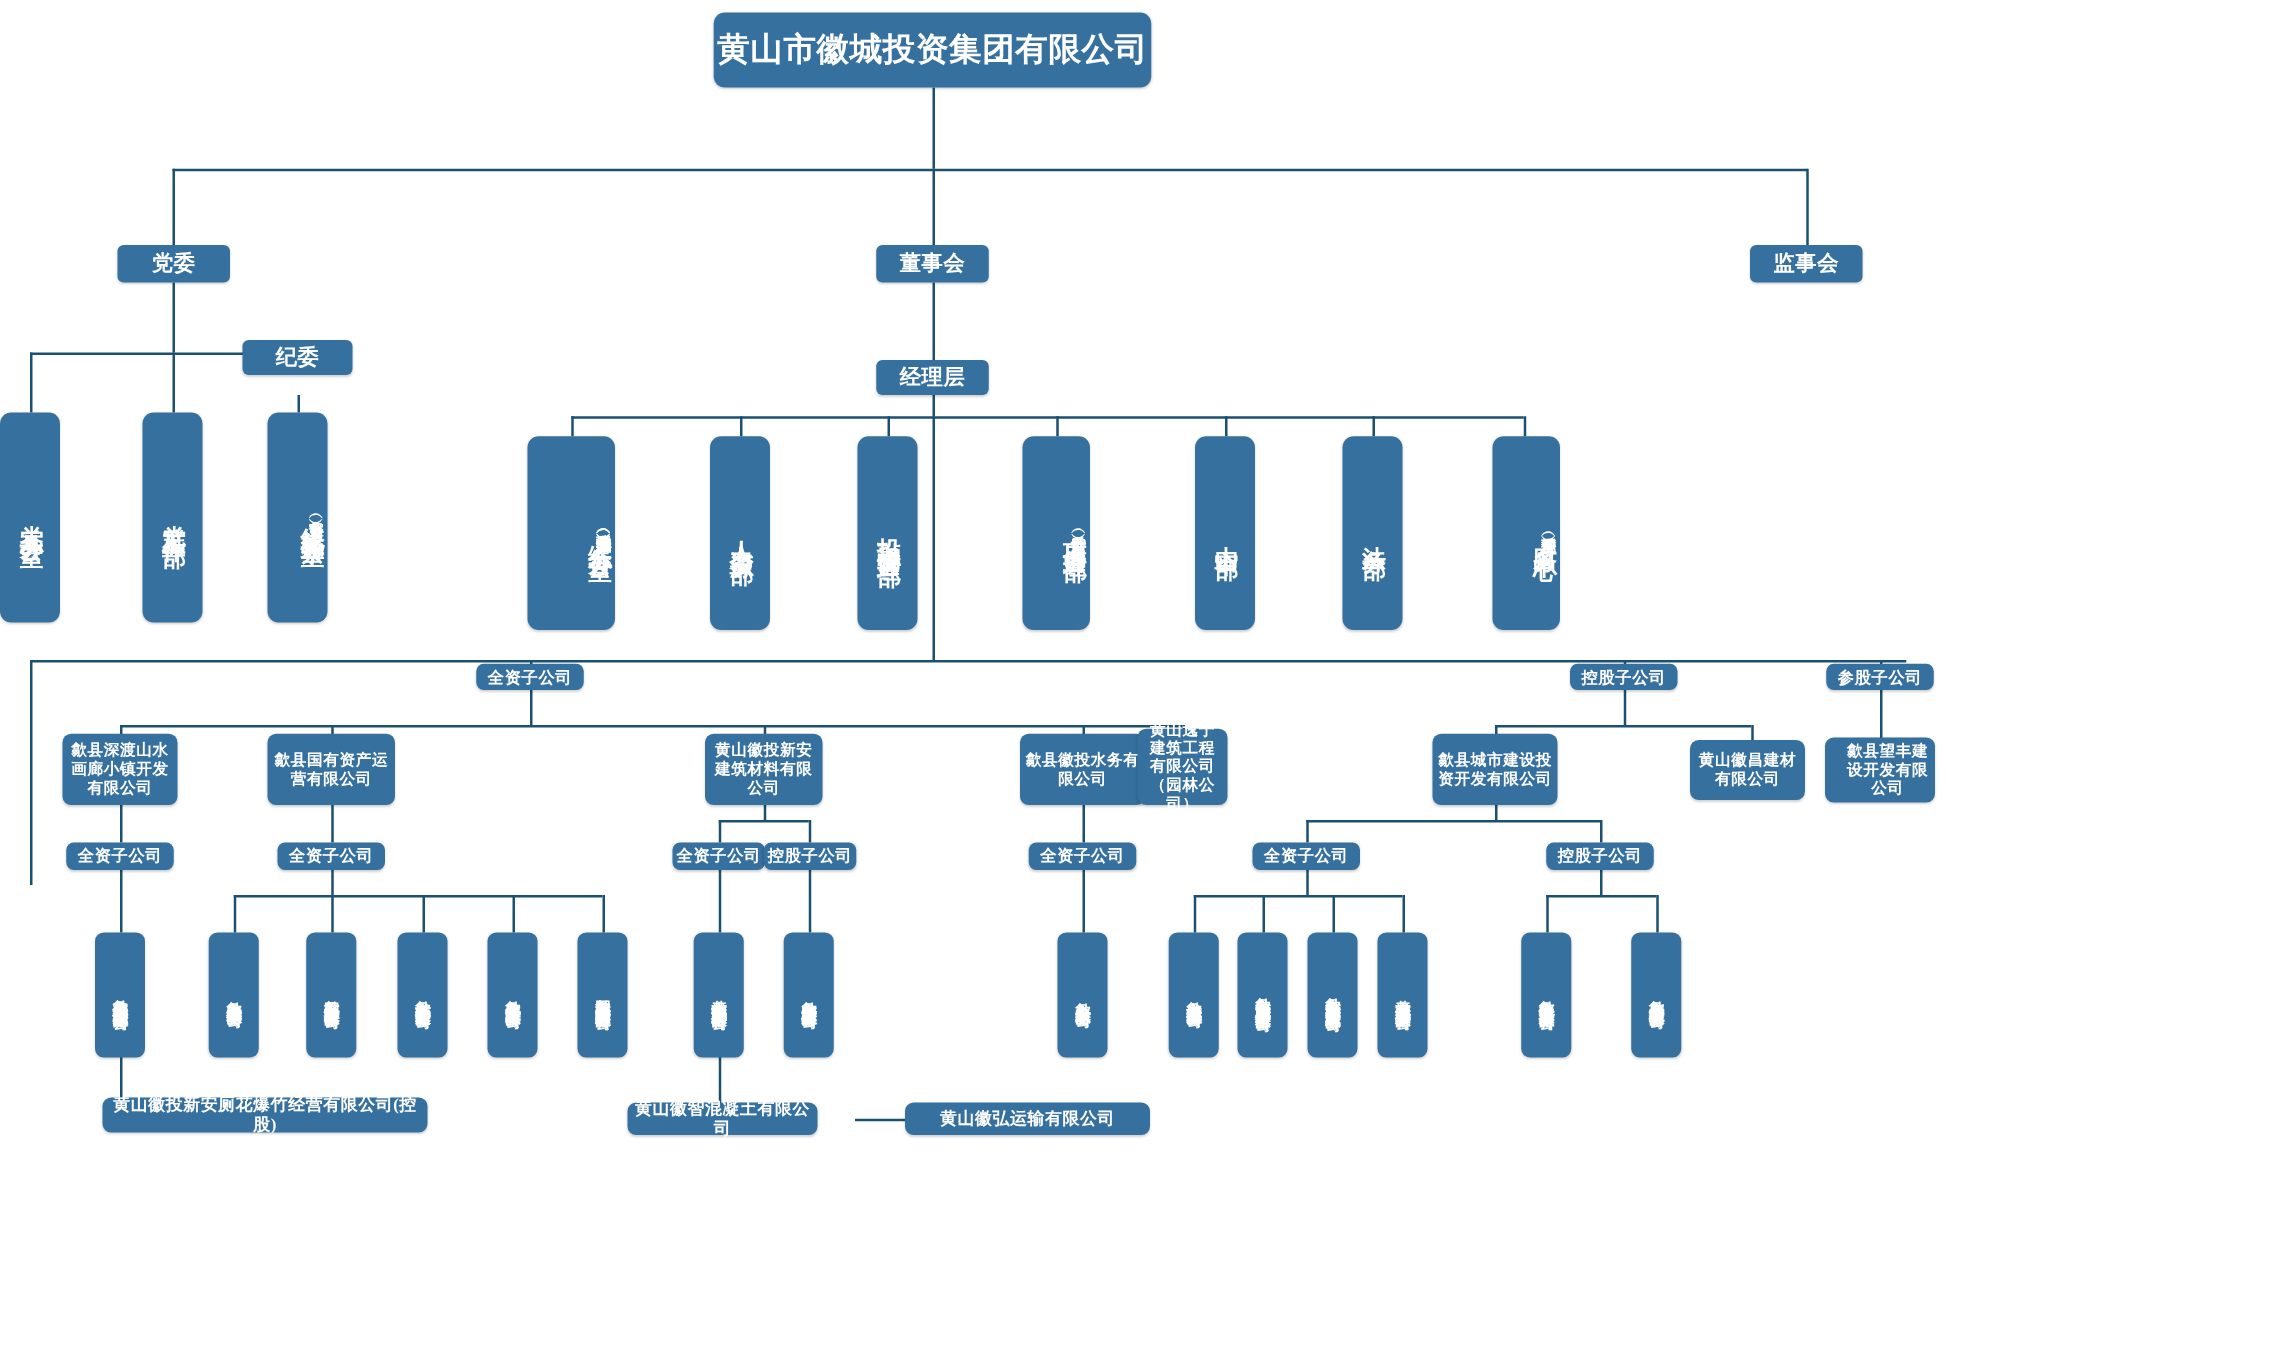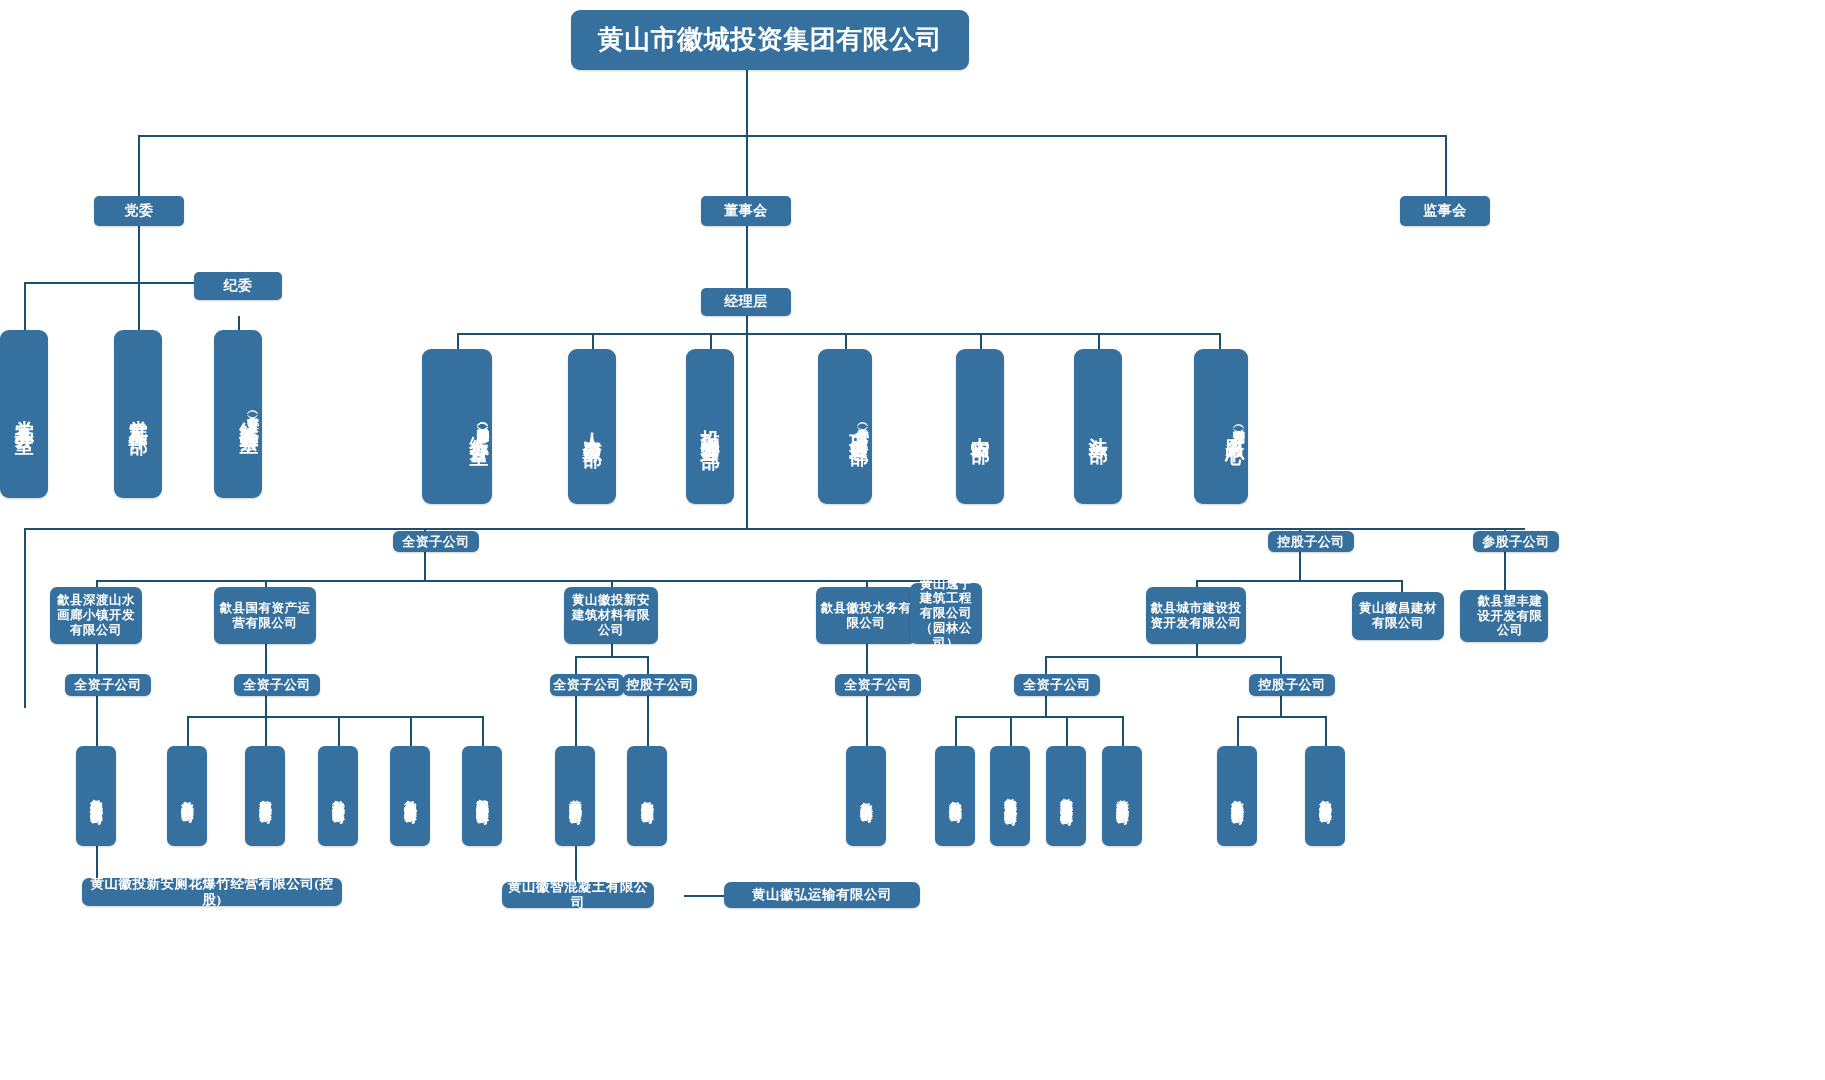--- a/index.html
+++ b/index.html
@@ -22,22 +22,22 @@
     font-weight:bold;
     letter-spacing:0.5px;
     z-index:5;
     line-height:1.18;
     box-shadow:0 1px 2px rgba(0,0,0,0.18);
   }
   
   .root{
     font-size:26px;border-radius:9px;
   }
-  .lvl2{font-size:14px;border-radius:5px;}
-  .tag{font-size:13px;border-radius:6px;font-weight:bold;margin-left:12px;}
+  .lvl2{font-size:17px;border-radius:5px;}
+  .tag{font-size:13px;border-radius:6px;font-weight:bold;}
   .dept{
     writing-mode:vertical-rl;
     text-orientation:upright;
     font-size:19px;
     letter-spacing:4px;
     padding:10px 0;
     border-radius:9px;
   }
   .deptmulti{
     writing-mode:vertical-rl;
@@ -156,21 +156,21 @@
   <div class="line hl" style="left:1237px;top:716px;width:88px;"></div>
   <div class="line vl" style="left:1237px;top:716px;height:30px;"></div>
   <div class="line vl" style="left:1325px;top:716px;height:30px;"></div>
 
   <div class="line vl" style="left:96px;top:845px;height:45px;"></div>
   <div class="line hl" style="left:96px;top:890px;width:86px;"></div>
   <div class="line vl" style="left:575px;top:845px;height:45px;"></div>
   <div class="line hl" style="left:575px;top:890px;width:20px;"></div>
   <div class="line hl" style="left:684px;top:895px;width:160px;"></div>
 
-  <div class="node root" style="left:571px;top:10px;width:398px;height:60px;">黄山市徽城投资集团有限公司</div>
+  <div class="node root" style="left:571px;top:10px;width:350px;height:60px;">黄山市徽城投资集团有限公司</div>
 
   <div class="node lvl2" style="left:94px;top:196px;width:90px;height:30px;">党委</div>
   <div class="node lvl2" style="left:701px;top:196px;width:90px;height:30px;">董事会</div>
   <div class="node lvl2" style="left:1400px;top:196px;width:90px;height:30px;">监事会</div>
   <div class="node lvl2" style="left:194px;top:272px;width:88px;height:28px;">纪委</div>
   <div class="node lvl2" style="left:701px;top:288px;width:90px;height:28px;">经理层</div>
 
   <div class="node dept" style="left:0px;top:330px;width:48px;height:168px;">
     <span>党委办公室</span>
   </div>

